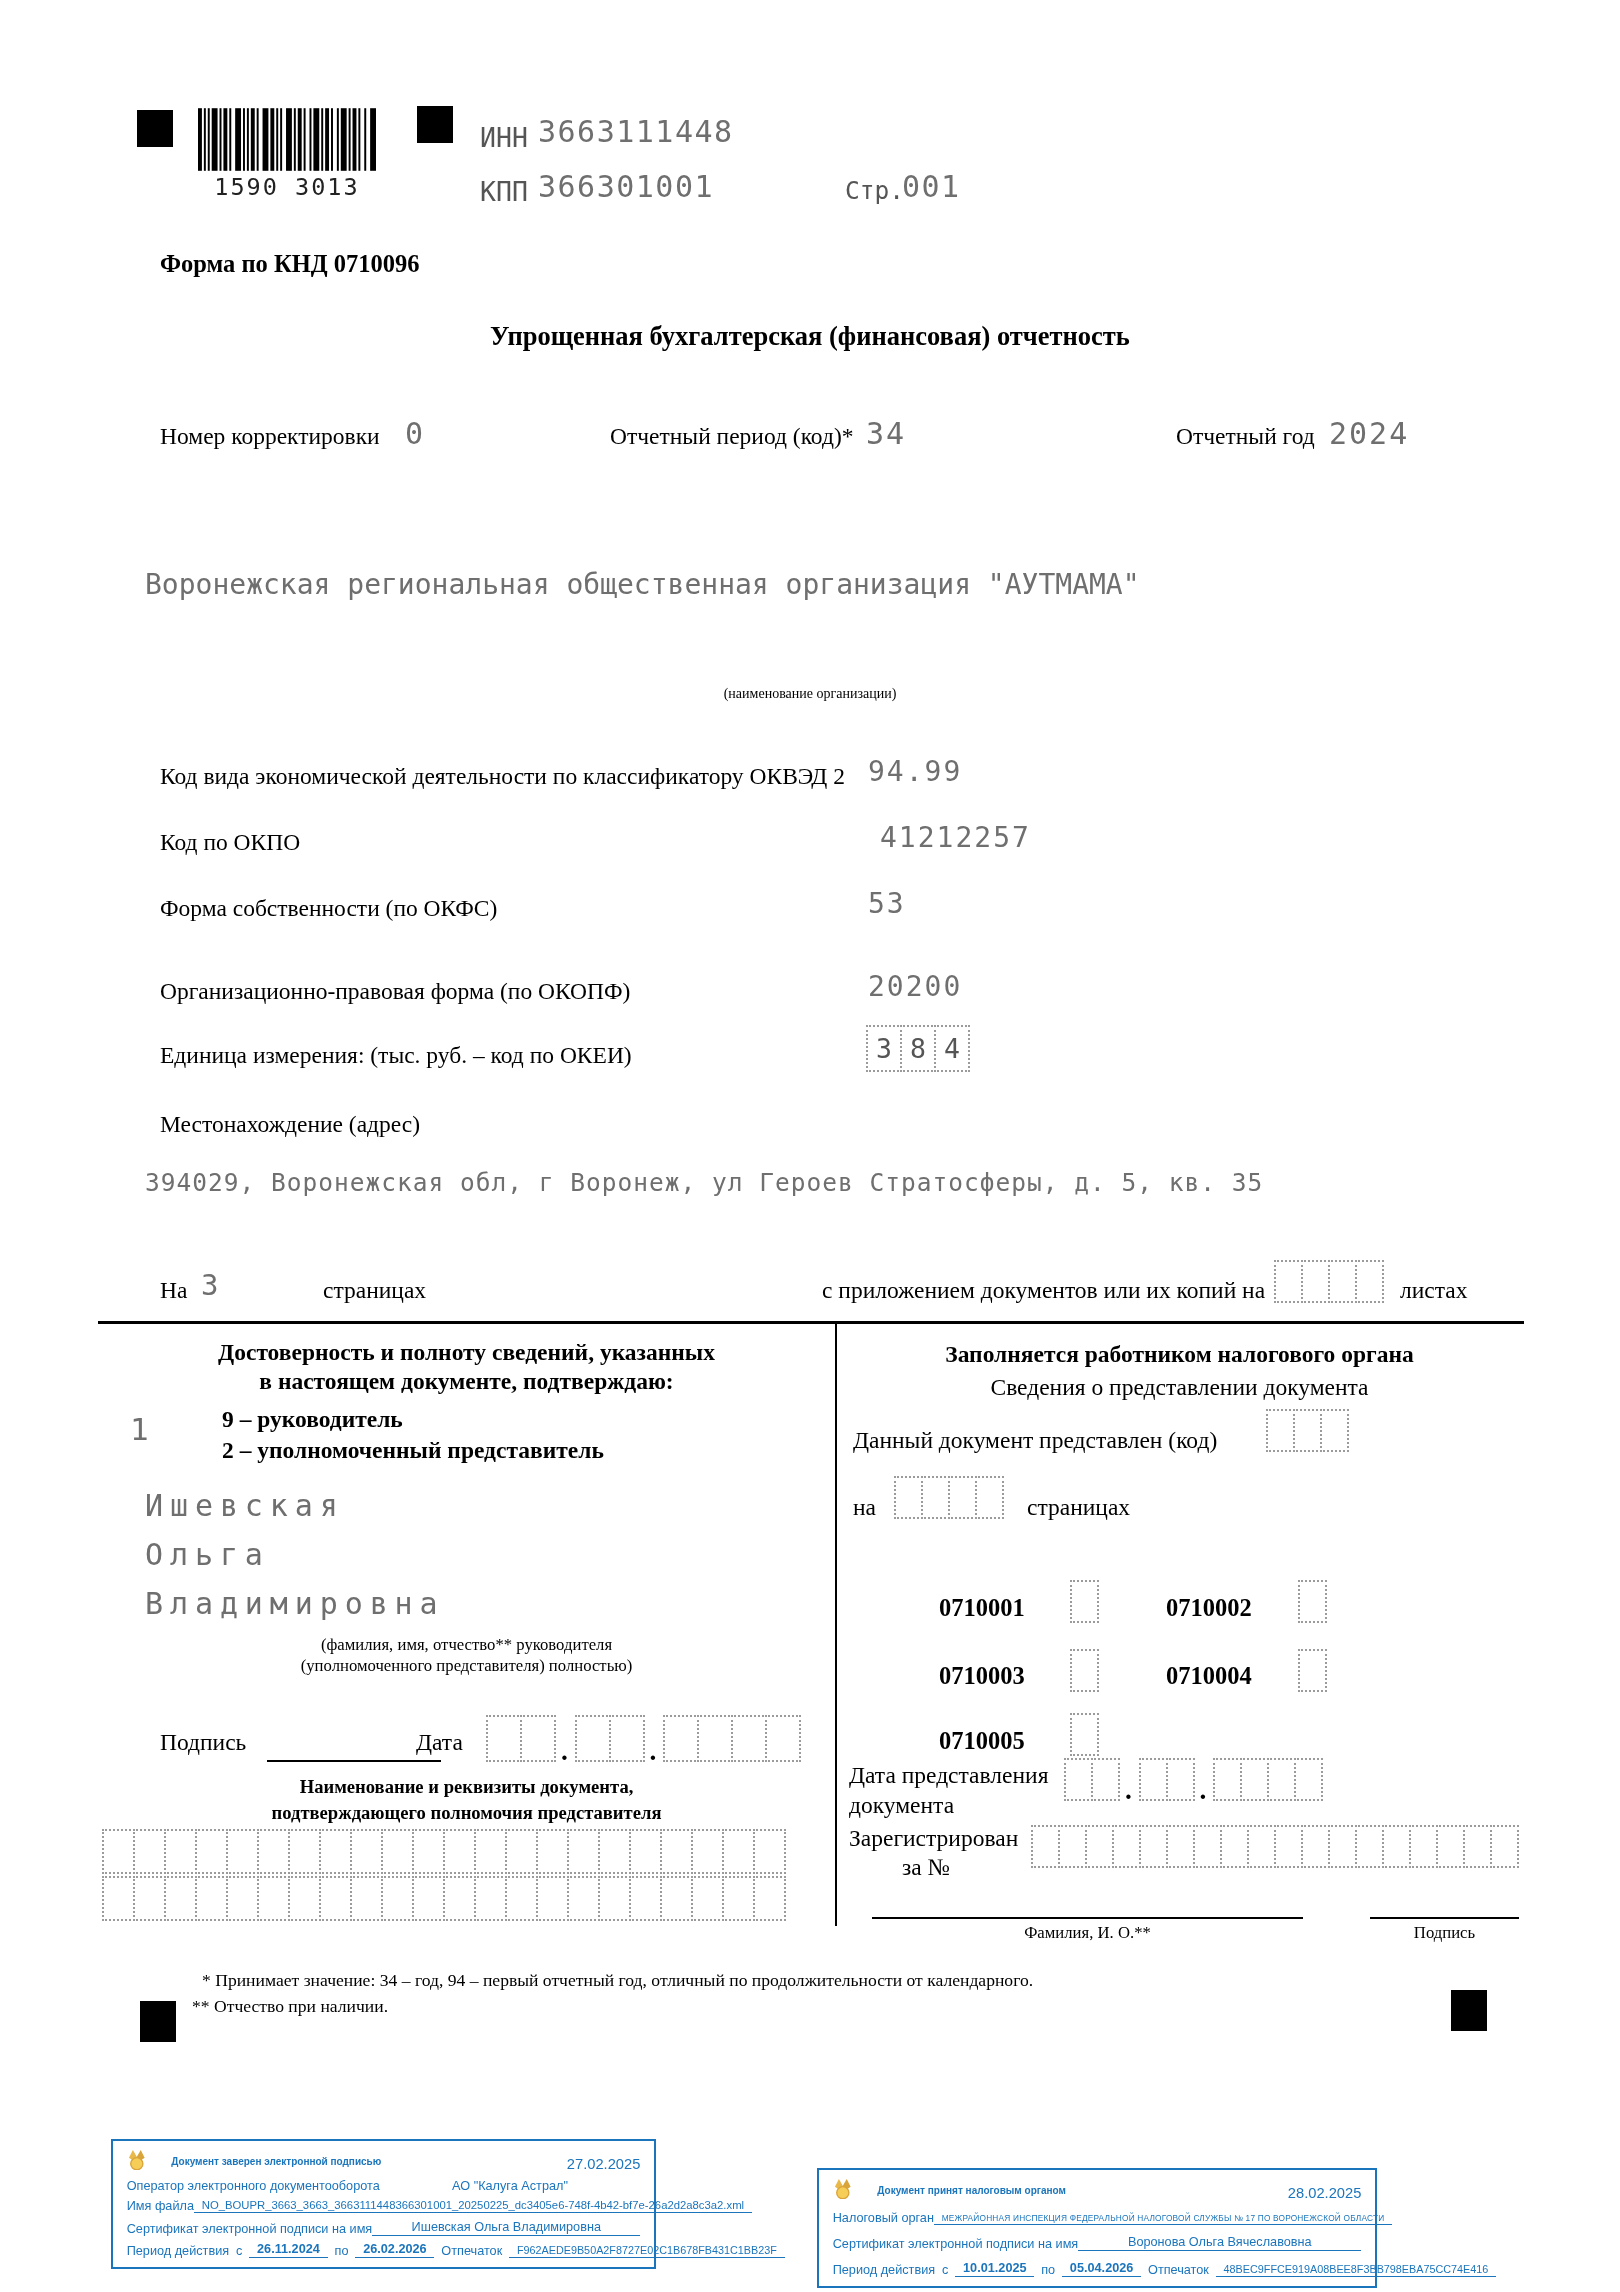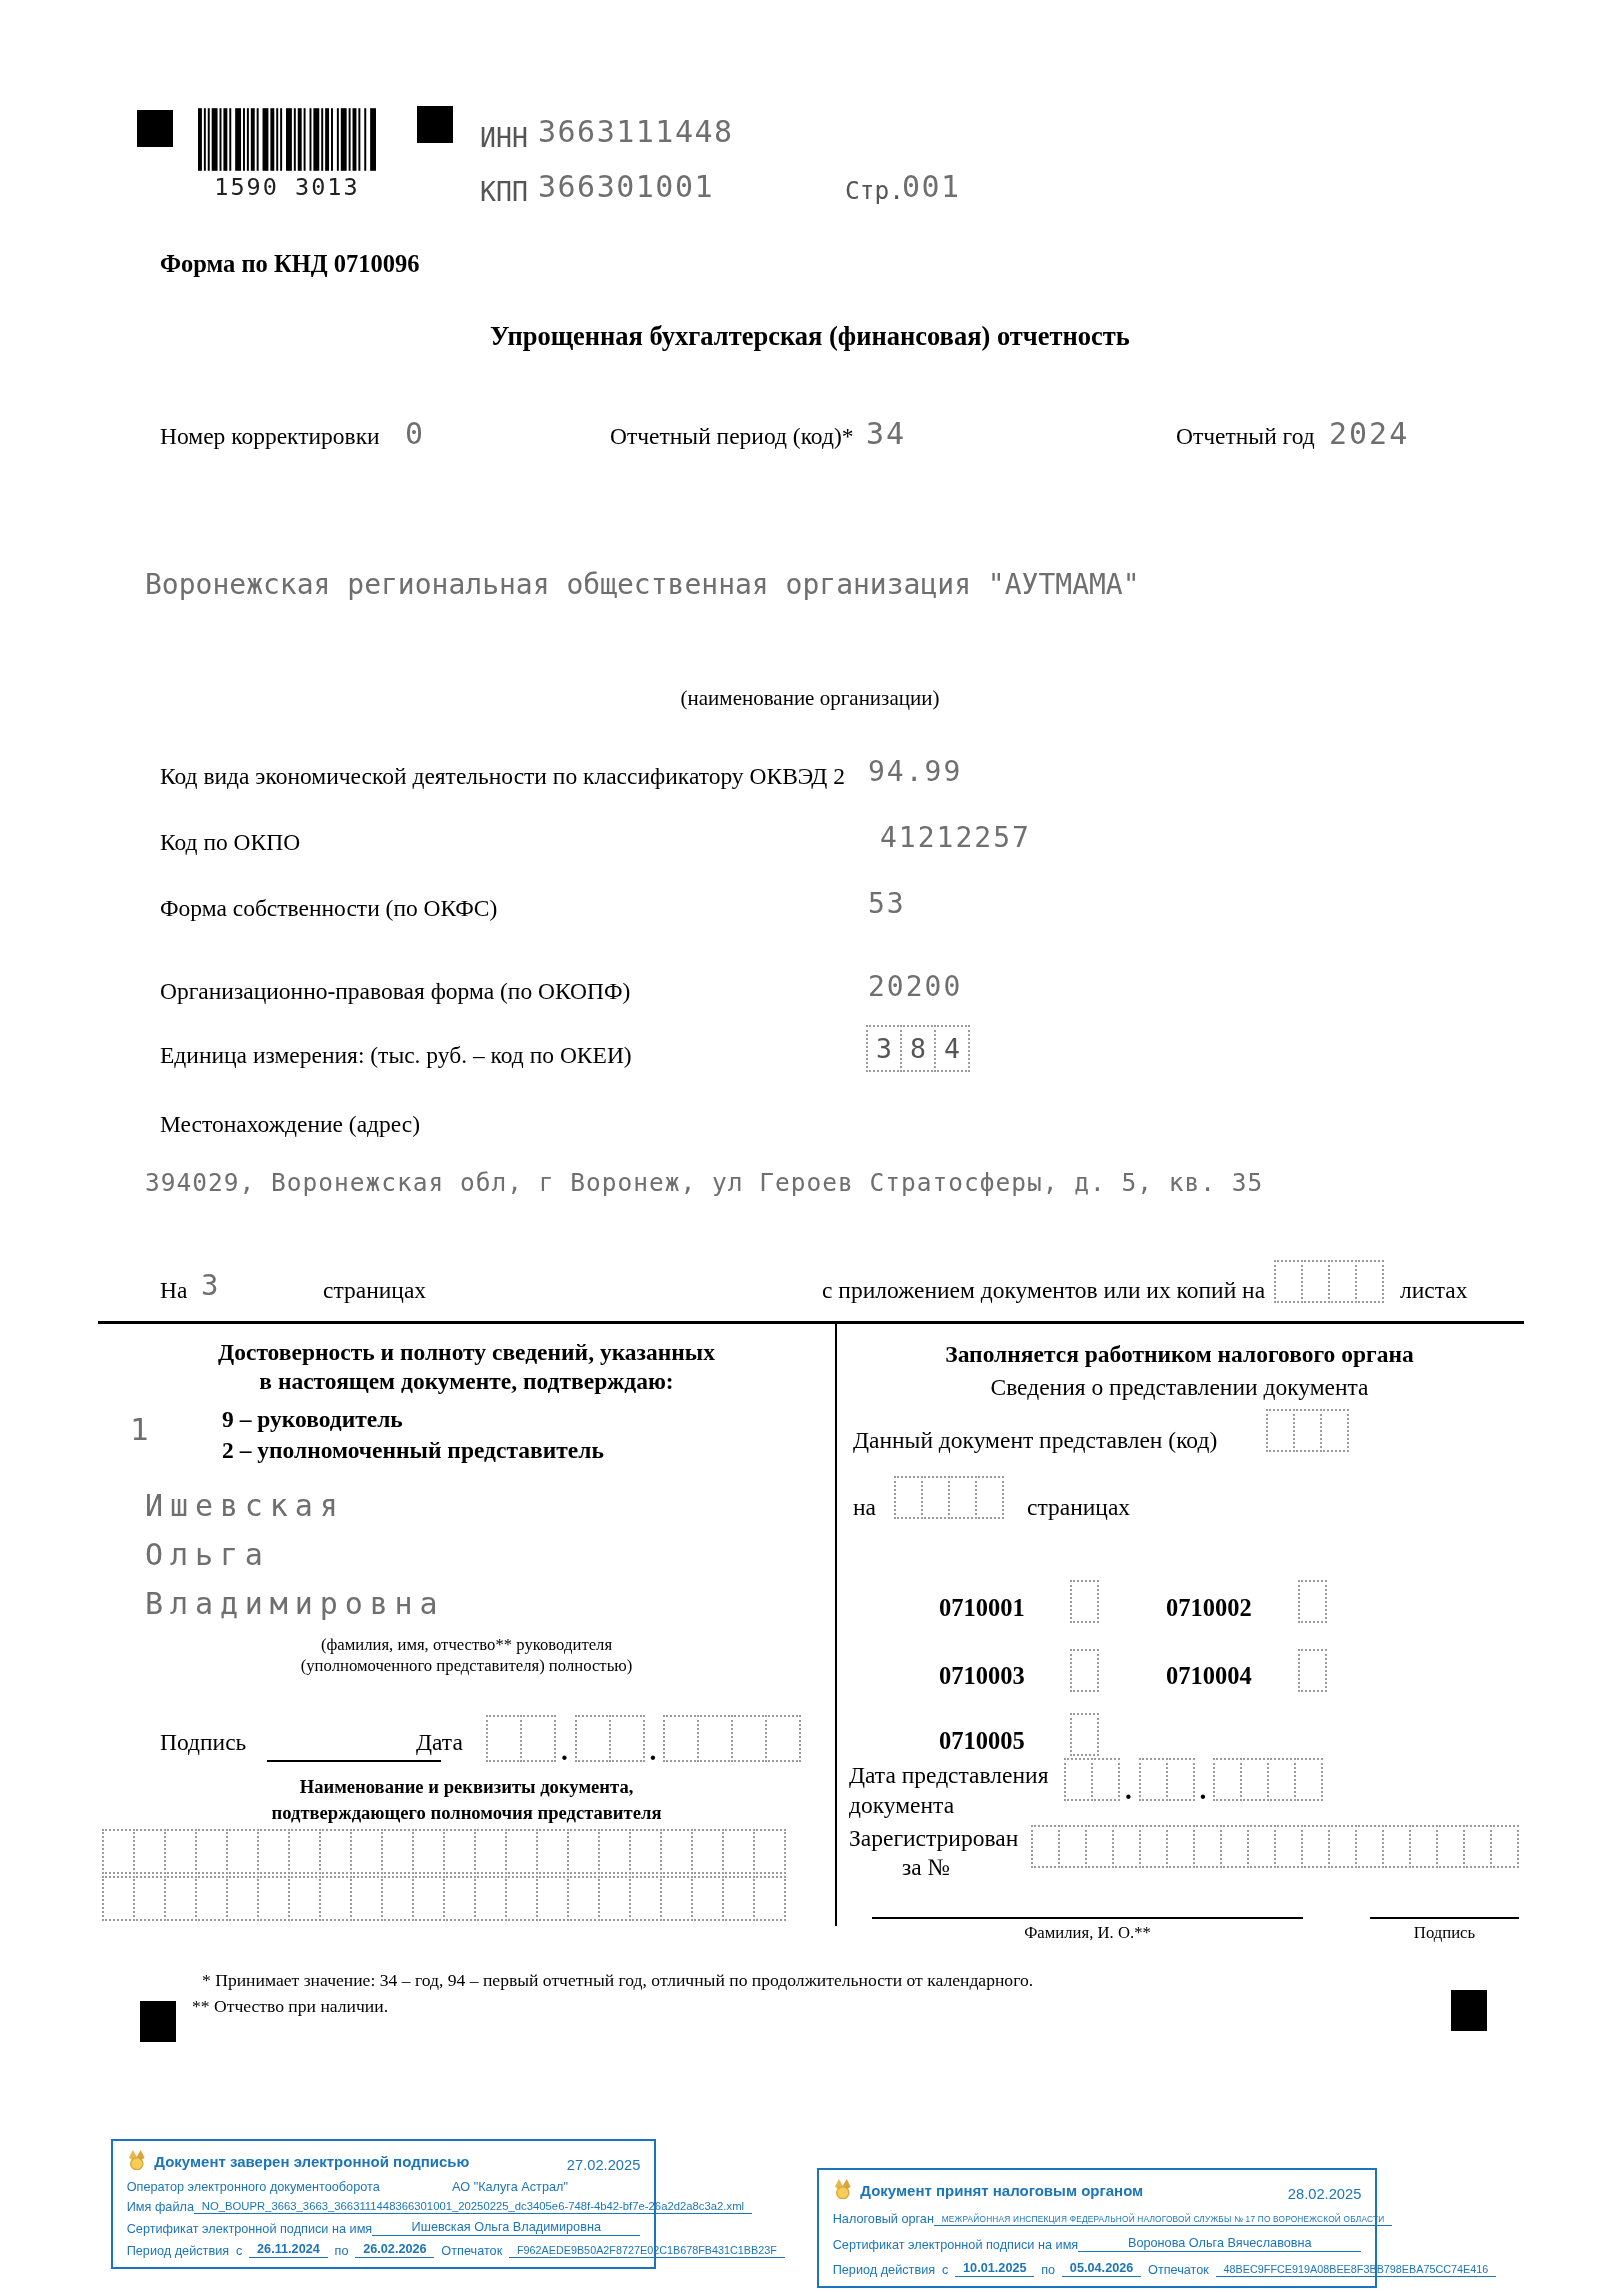--- a/index.html
+++ b/index.html
@@ -22,21 +22,21 @@
   .dotsep{font-size:27.4px;font-weight:bold;margin:0 6.9px;line-height:19.6px;}
   .okei-digit{font-family:"DejaVu Sans Mono","Liberation Mono",monospace;font-size:26.5px;color:#555;}
   
   .stamp{position:absolute;border:2.9px solid #1b75bc;color:#1b75bc;
          font-family:"Liberation Sans","DejaVu Sans",sans-serif;
          display:flex;flex-direction:column;justify-content:space-between;
          padding:8.8px 13.7px;box-sizing:border-box;background:#fff;}
   .srow{display:flex;align-items:flex-end;white-space:nowrap;}
   .srow .grow{flex:1;text-align:center;}
   .u{border-bottom:1.5px solid #1b75bc;padding:0 7.8px 1px 7.8px;}
-  .stitle{font-weight:bold;font-size:15px;display:flex;align-items:center;gap:8px;}
+  .stitle{font-weight:bold;font-size:10px;display:flex;align-items:center;gap:25px;}
   .sdate{font-size:14.7px;}
   .slab{font-size:12.7px;}
   .sval{font-size:12.7px;}
   .sfile{font-size:11.3px;}
   .sfp{font-size:10.8px;}
   .stiny{font-size:8.3px;letter-spacing:0.2px;}
 </style>
 </head>
 <body>
 
@@ -95,21 +95,21 @@
   <div class="abs center" style="left:0;top:321px;width:1620px;font-weight:bold;font-size:26.5px;">Упрощенная бухгалтерская (финансовая) отчетность</div>
 
   <span class="abs lbl" style="left:160px;top:423px;">Номер корректировки</span>
   <span class="abs val" style="left:405px;top:416px;font-size:30px;">0</span>
   <span class="abs lbl" style="left:610px;top:423px;">Отчетный период (код)*</span>
   <span class="abs val" style="left:866px;top:416px;font-size:30px;letter-spacing:2px;">34</span>
   <span class="abs lbl" style="left:1176px;top:423px;">Отчетный год</span>
   <span class="abs val" style="left:1329px;top:416px;font-size:30px;letter-spacing:2px;">2024</span>
 
   <div class="abs val" style="left:145px;top:568px;font-size:28px;">Воронежская региональная общественная организация "АУТМАМА"</div>
-  <div class="abs center" style="left:0;top:686px;width:1620px;font-size:21px;">(наименование организации)</div>
+  <div class="abs center" style="left:0;top:686px;width:1620px;font-size:14px;">(наименование организации)</div>
 
   <span class="abs lbl" style="left:160px;top:763px;">Код вида экономической деятельности по классификатору ОКВЭД 2</span>
   <span class="abs val" style="left:868px;top:755px;font-size:28px;letter-spacing:2px;">94.99</span>
 
   <span class="abs lbl" style="left:160px;top:829px;">Код по ОКПО</span>
   <span class="abs val" style="left:868px;top:821px;font-size:28px;letter-spacing:2px;margin-left:12px;">41212257</span>
 
   <span class="abs lbl" style="left:160px;top:895px;">Форма собственности (по ОКФС)</span>
   <span class="abs val" style="left:868px;top:887px;font-size:28px;letter-spacing:2px;">53</span>
 

